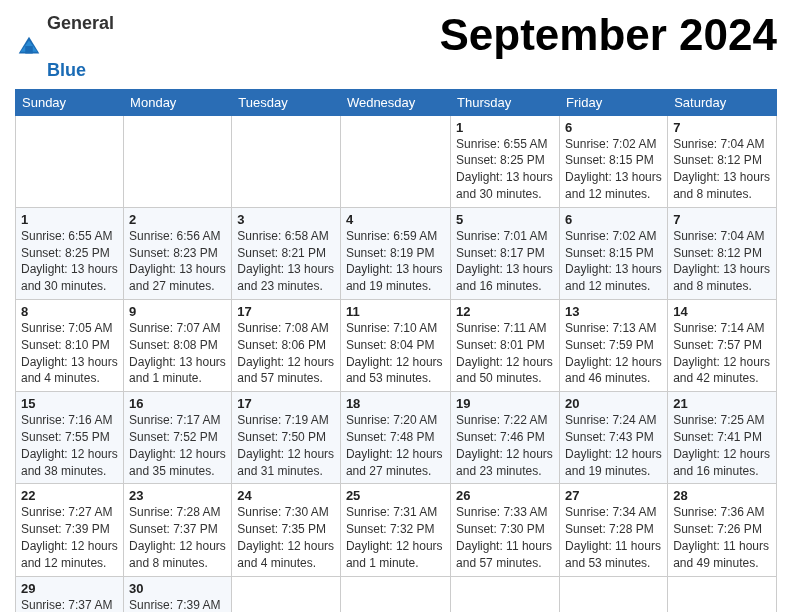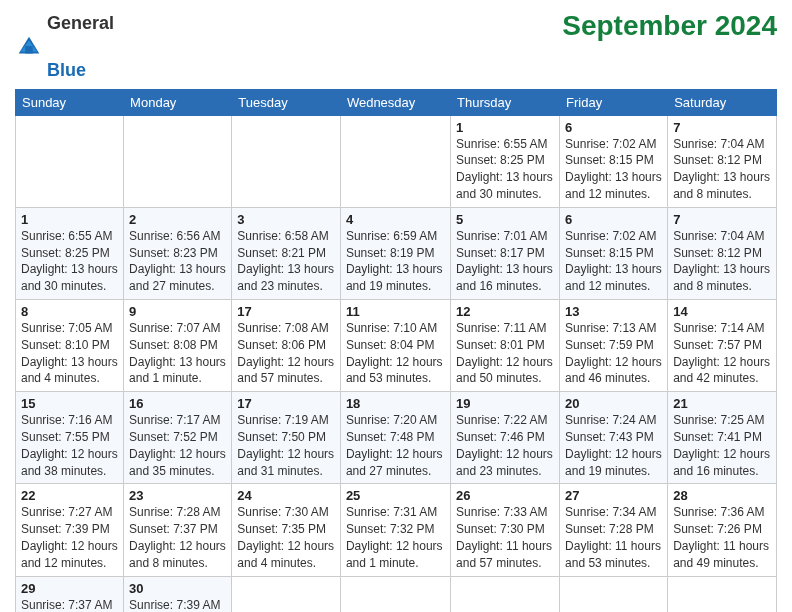--- a/index.html
+++ b/index.html
@@ -37,23 +37,23 @@
     .logo-blue { color: #1a6bb5; }
     .logo-icon {
       width: 28px;
       height: 28px;
       margin-right: 4px;
     }
     .title-block {
       text-align: right;
     }
     .month-title {
-      font-size: 28px;
+      font-size: 44px;
       font-weight: bold;
-      color: #15803d;
+      color: #000000;
     }
     .location {
       font-size: 14px;
       color: #555;
     }
     .calendar-table {
       width: 100%;
       border-collapse: collapse;
       font-size: 10.5px;
     }

